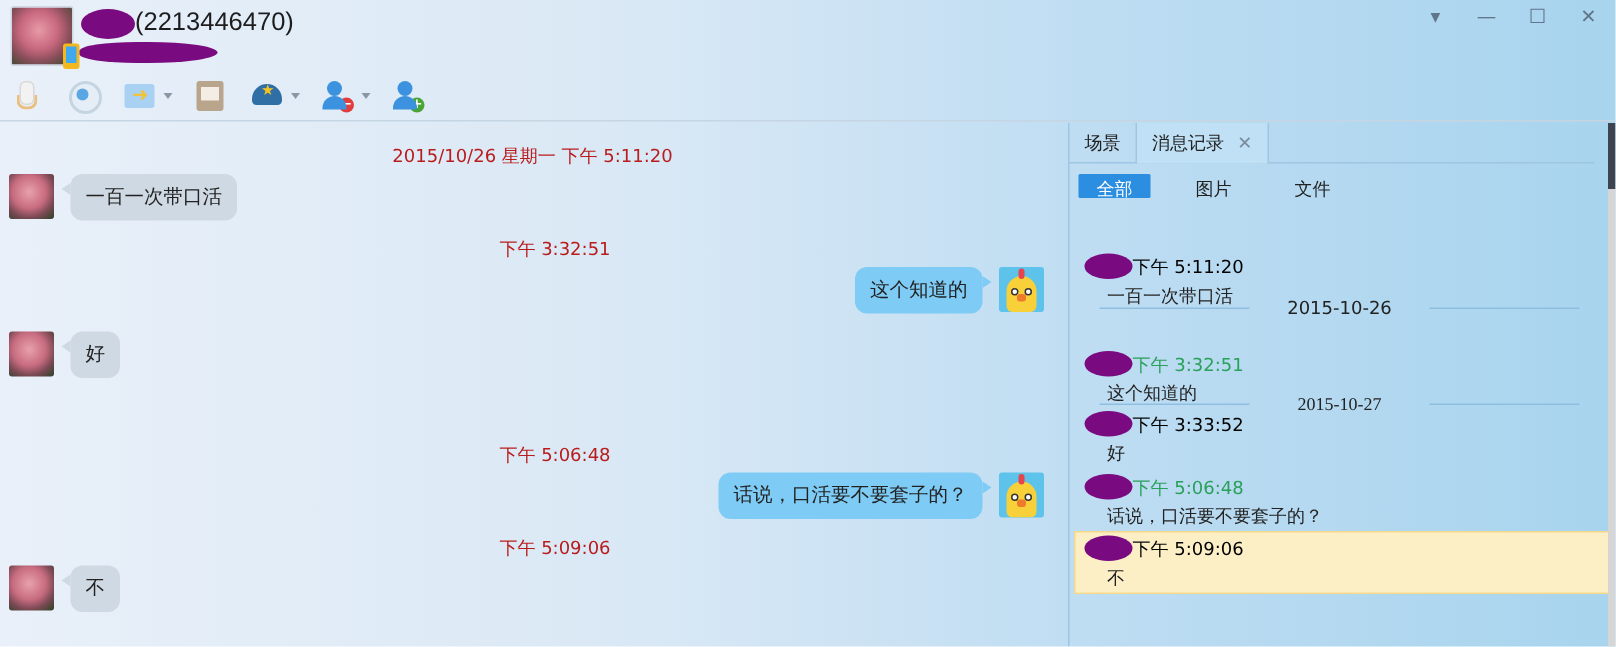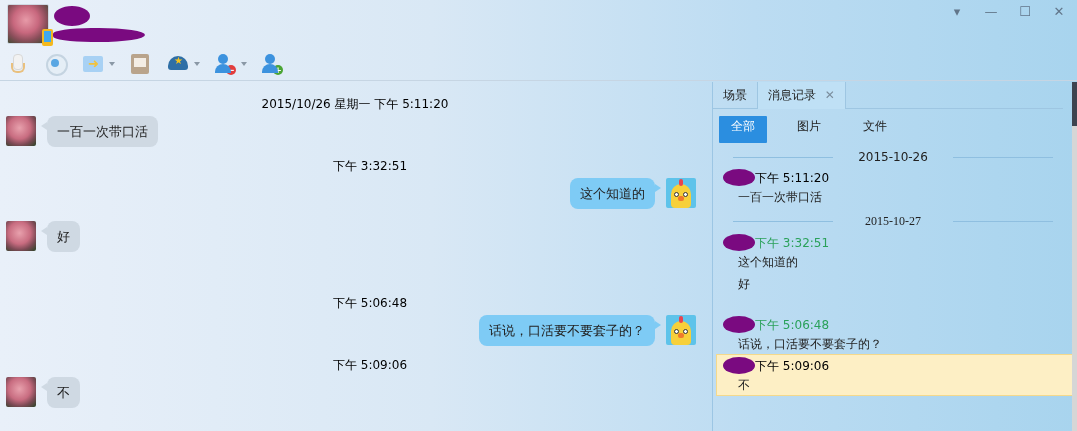--- a/index.html
+++ b/index.html
@@ -55,21 +55,21 @@
   .ic-mail::after { content:""; position:absolute; left:5px; top:5px; width:12px; height:9px; background:#f3ede5; }
   .ic-police::before { content:""; position:absolute; left:1px; top:3px; width:20px; height:14px; background:#2f6fa6; border-radius:10px 10px 3px 3px; }
   .ic-police::after { content:"★"; position:absolute; left:7px; top:2px; color:#f4c320; font-size:10px; }
   .ic-user::before { content:""; position:absolute; left:4px; top:1px; width:10px; height:10px; border-radius:50%; background:#3c92de; }
   .ic-user::after { content:""; position:absolute; left:1px; top:11px; width:16px; height:9px; border-radius:8px 8px 0 0; background:#3c92de; }
   .badge-minus, .badge-plus { position:absolute; right:0; bottom:0; width:10px; height:10px; border-radius:50%; color:#fff; font-size:9px; line-height:10px; text-align:center; font-weight:bold; }
   .badge-minus { background:#e23d3d; }
   .badge-plus { background:#4aa534; }
 
   .chat { position: absolute; left: 0; top: 82px; width: 710px; height: 349px; }
-  .ts { position: absolute; left: 0; width: 710px; text-align: center; color: #000000; font-size: 12px; }
+  .ts { position: absolute; left: 0; width: 710px; text-align: center; color: #b91c1c; font-size: 12px; }
   .ts-first { left: 175px; width: 360px; }
   .history-line { position: absolute; top: 182px; left: 245px; width: 225px; height: 14px; text-align: center; color: #8a8f95; font-size: 12px; }
   .history-line::before, .history-line::after { content:""; position:absolute; top:7px; width:60px; height:1px; background:#b5c5d4; }
   .history-line::before { left: 0; }
   .history-line::after { right: 0; }
   .msg { position: absolute; display: flex; align-items: flex-start; }
   .msg-in { left: 6px; }
   .msg-out { right: 14px; flex-direction: row-reverse; }
   .peer-avatar {
     width: 30px; height: 30px; border-radius: 2px;
@@ -85,43 +85,44 @@
   .bubble-in::before { content:""; position:absolute; left:-6px; top:6px; border-top:4px solid transparent; border-bottom:4px solid transparent; border-right:6px solid #cfd9e3; }
   .bubble-out { background: #7ecbf5; margin-right: 11px; }
   .bubble-out::after { content:""; position:absolute; right:-6px; top:6px; border-top:4px solid transparent; border-bottom:4px solid transparent; border-left:6px solid #7ecbf5; }
 
   .side { position: absolute; left: 712px; top: 82px; width: 365px; height: 349px; border-left: 1px solid #9cc6e4; }
   .side-tabs { position: absolute; left: 0; top: 0; width: 350px; height: 27px; border-bottom: 1px solid #9ec6e2; display: flex; }
   .side-tab { padding: 0 10px; height: 27px; line-height: 27px; font-size: 12px; color: #222; cursor: pointer; border-right: 1px solid #9ec6e2; }
   .side-tab.active { background: #bfe0f5; }
   .tab-close { margin-left: 5px; color: #7a8c9c; font-size: 12px; cursor: pointer; }
   .filters { position: absolute; left: 6px; top: 34px; display: flex; gap: 18px; }
-  .filter { height: 27px; line-height: 20px; font-size: 12px; padding: 0 12px; cursor: pointer; border-radius: 1px; }
+  .filter { height: 16px; line-height: 20px; font-size: 12px; padding: 0 12px; cursor: pointer; border-radius: 1px; }
   .filter.active { background: #2b8ee0; color: #fff; }
-  .date-sep { position: absolute; left: 20px; width: 320px; height: 14px; text-align: center; font-size: 12px; color: #222; }
+  .date-sep { position: absolute; left: 20px; width: 320px; height: 14px; text-align: center; font-size: 12px; color: #222; margin-top: 48px; }
   .date-sep::before, .date-sep::after { content:""; position:absolute; top:7px; width:100px; height:1px; background:#8fbfe0; }
   .date-sep::before { left: 0; }
   .date-sep::after { right: 0; }
   .rec { position: absolute; left: 4px; width: 345px; }
   .rec.highlight { background: #fdefc5; border: 1px solid #f4d98c; }
   .rec-head { height: 18px; position: relative; padding-left: 38px; font-size: 12px; line-height: 18px; }
   .rec-head .redact { position: absolute; left: 6px; top: 0; width: 32px; height: 17px; background: #7a0a80; border-radius: 50%; }
   .rec-time-blue { color: #000000; }
   .rec-time-green { color: #2aa15a; }
   .rec-body { padding-left: 21px; font-size: 12px; line-height: 20px; color: #222; }
   .scrollbar { position: absolute; right: 0; top: 0; width: 5px; height: 349px; background: #d6d6d6; }
   .scroll-thumb { position: absolute; left: 0; top: 0; width: 5px; height: 44px; background: #3d4450; }
 </style>
 </head>
 <body>
 
 <div class="titlebar">
   <div class="avatar-main">
     <div class="phone-badge"></div>
   </div>
+  <div class="contact-name" style="left:90px;">(2213446470)</div>
   <div class="redact-name"></div>
   <div class="redact-sig"></div>
   <div class="win-controls">
     <div class="win-btn">▾</div>
     <div class="win-btn">—</div>
     <div class="win-btn">☐</div>
     <div class="win-btn">✕</div>
   </div>
 </div>
 
@@ -229,20 +230,21 @@
   </div>
 
   <div class="date-sep" style="top:132px;font-family:Liberation Serif, serif;">2015-10-27</div>
 
   <div class="rec" style="top:152px;">
     <div class="rec-head"><span class="redact"></span><span class="rec-time-green">下午 3:32:51</span></div>
     <div class="rec-body">这个知道的</div>
   </div>
 
   <div class="rec" style="top:192px;">
+    <div class="rec-head"><span class="redact"></span><span class="rec-time-blue">下午 3:33:52</span></div>
     <div class="rec-body">好</div>
   </div>
 
   <div class="rec" style="top:234px;">
     <div class="rec-head"><span class="redact"></span><span class="rec-time-green">下午 5:06:48</span></div>
     <div class="rec-body">话说，口活要不要套子的？</div>
   </div>
 
   <div class="rec highlight" style="top:272px; height:42px; left:3px; width:360px;">
     <div class="rec-head" style="margin-top:2px;"><span class="redact"></span><span class="rec-time-blue">下午 5:09:06</span></div>

